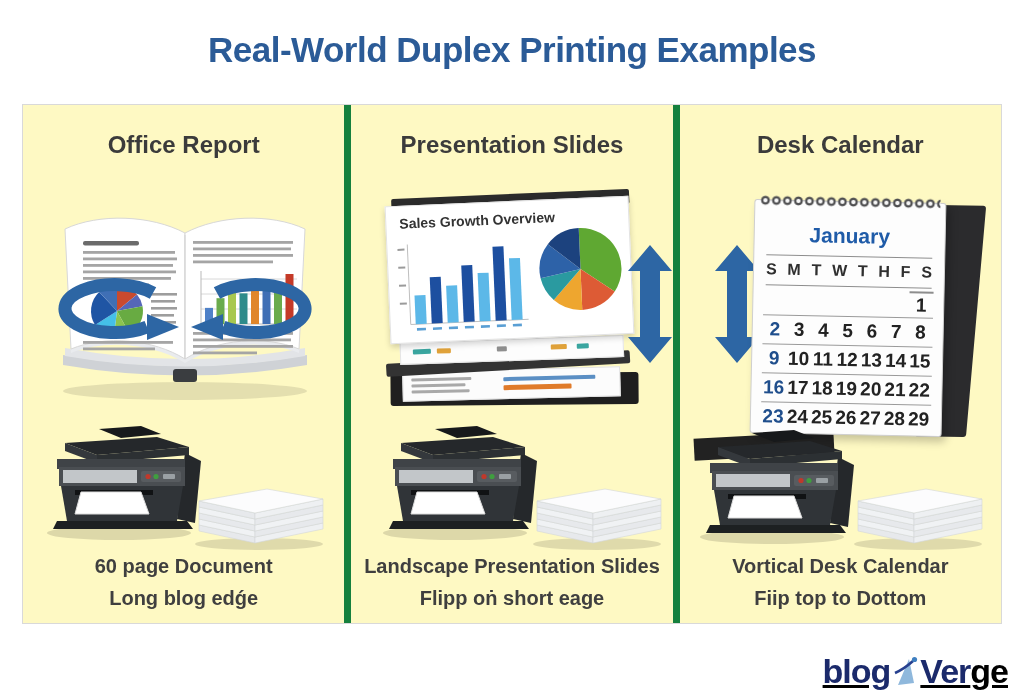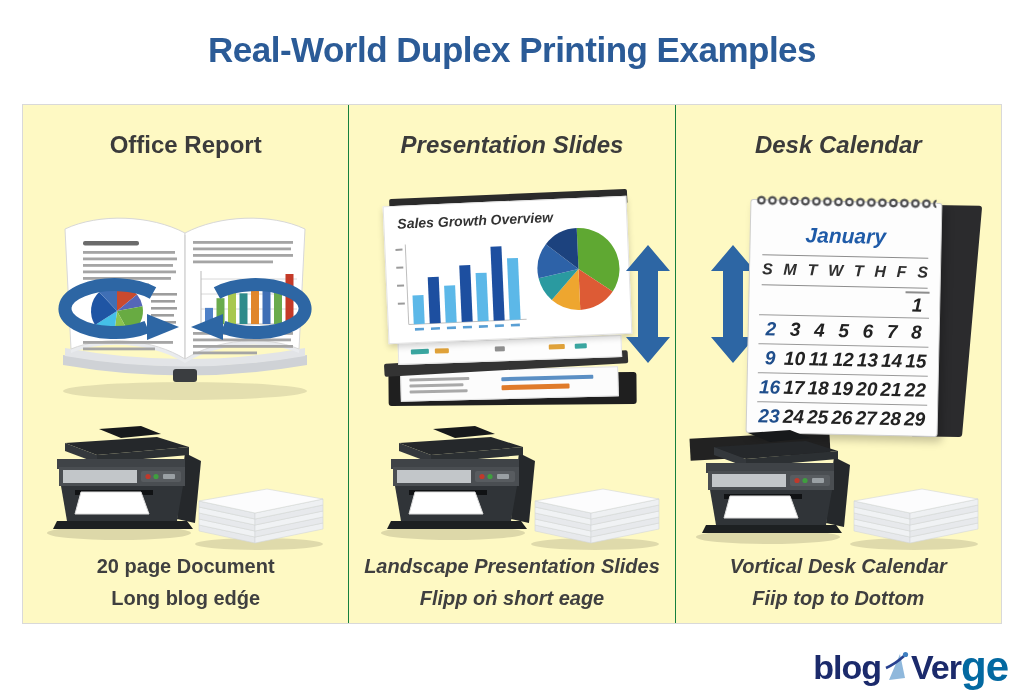--- a/index.html
+++ b/index.html
@@ -5,21 +5,21 @@
   html,body{margin:0;padding:0;background:#fff;}
   #page{position:relative;width:1024px;height:697px;background:#ffffff;overflow:hidden;
         font-family:"Liberation Sans",sans-serif;}
   
   #page-title{position:absolute;top:30px;left:0;width:100%;text-align:center;
     font-size:35px;font-weight:700;color:#2b5b97;letter-spacing:-0.5px;margin:0;}
   
   #panels{position:absolute;left:22px;top:104px;width:980px;height:520px;
     border:1px solid #d9d9d9;background:#fef9c3;display:flex;box-sizing:border-box;}
   .panel{position:relative;flex:1 1 0;box-sizing:border-box;}
-  .panel + .panel{border-left:1px solid #15803d;font-style:italic;}
+  .panel + .panel{border-left:7px solid #15803d;}
   .panel-header{position:absolute;top:26px;left:0;width:100%;text-align:center;
     font-size:24px;font-weight:600;color:#3b3b3b;}
   .caption{position:absolute;left:0;width:100%;text-align:center;color:#3f3f3f;font-weight:600;}
   .cap1{top:450px;font-size:20px;}
   .cap2{top:482px;font-size:20px;}
   .illu{position:absolute;}
   
   .slides{position:absolute;left:34px;top:86px;width:252px;height:218px;transform:rotate(-1deg);}
   .sl-spine-top{position:absolute;top:3px;left:8px;width:238px;height:15px;background:#2b2b2b;
     border-radius:2px;transform:rotate(-1.5deg);}
@@ -59,23 +59,23 @@
     justify-content:space-between;font-size:16px;font-weight:700;color:#2f2f2f;
     border-bottom:1px solid #8d8d8d;padding-bottom:6px;}
   .cal-weeks{position:absolute;top:86px;left:10px;right:10px;}
   .cal-row{display:flex;justify-content:space-between;align-items:center;height:28px;
     border-top:1px solid #9a9a9a;font-size:19px;font-weight:700;color:#222;}
   .cal-row span{flex:1 1 0;text-align:center;}
   .cal-row:first-child{border-top:none;}
   .cal-row:first-child span:last-child{border-top:2px solid #8d8d8d;padding-top:1px;}
   .cal-row span.accent{color:#1f4e8c;}
   
-  #logo{position:absolute;right:16px;bottom:6px;display:flex;align-items:center;}
+  #logo{position:absolute;right:16px;bottom:6px;display:flex;align-items:center;text-decoration:underline;}
   #logo .lg-dark{font-size:34px;font-weight:800;color:#1b2a6b;letter-spacing:-1px;}
-  #logo .lg-light{font-size:42px;font-weight:800;color:#0369a1;letter-spacing:-1px;}
+  #logo .lg-light{font-size:34px;font-weight:800;color:#000000;letter-spacing:-1px;}
   #logo svg{margin:0 1px 2px 3px;}
 </style>
 </head>
 <body>
 
 <div id="page">
 
   <h1 id="page-title">Real-World Duplex Printing Examples</h1>
 
   <div id="panels">
@@ -204,21 +204,21 @@
           <polygon points="18,56 74,68 74,74 18,62" fill="#e7e9ec"></polygon>
             <polygon points="74,68 142,54 142,60 74,74" fill="#f0f2f4"></polygon>
           <polygon points="18,50 74,62 74,68 18,56" fill="#f0f2f4"></polygon>
             <polygon points="74,62 142,48 142,54 74,68" fill="#e7e9ec"></polygon>
           <polygon points="18,44 74,56 74,62 18,50" fill="#e7e9ec"></polygon>
             <polygon points="74,56 142,42 142,48 74,62" fill="#eef0f2"></polygon>
           <polygon points="18,44 86,32 142,42 74,56" fill="#fcfcfd"></polygon>
         </g>
       </svg>
 
-      <div class="caption cap1">20 page Document</div>
+      <div class="caption cap1">60 page Document</div>
       <div class="caption cap2">Long blog edǵe</div>
     </div>
 
     <div class="panel">
       <div class="panel-header">Presentation Slides</div>
 
       <div class="slides">
         <div class="sl-base"></div>
         <div class="sl-sheet3">
           <span class="tline" style="left:8px;top:6px;width:60px"></span>

